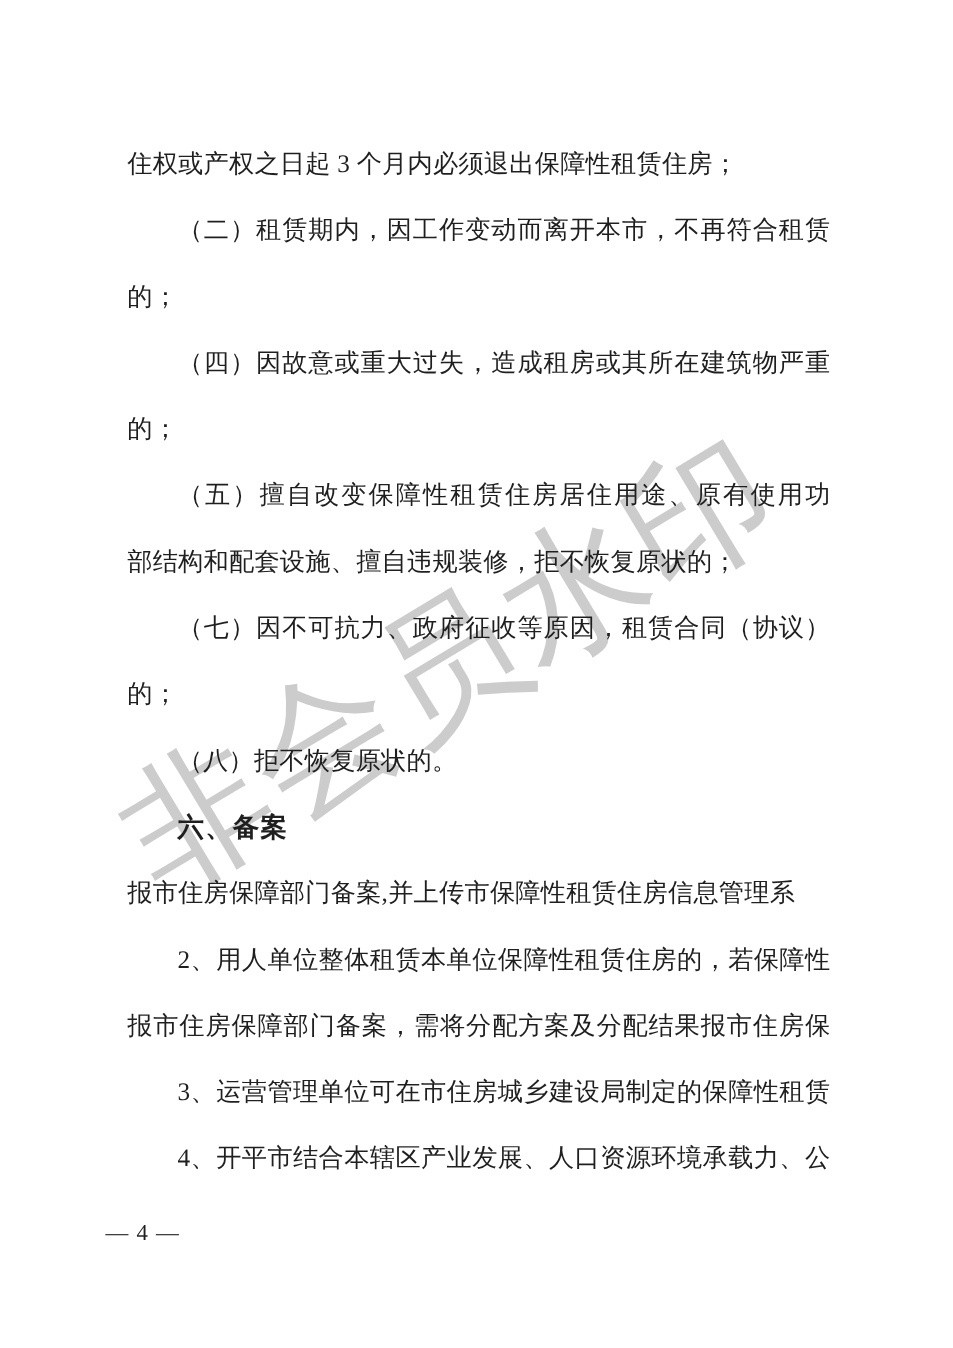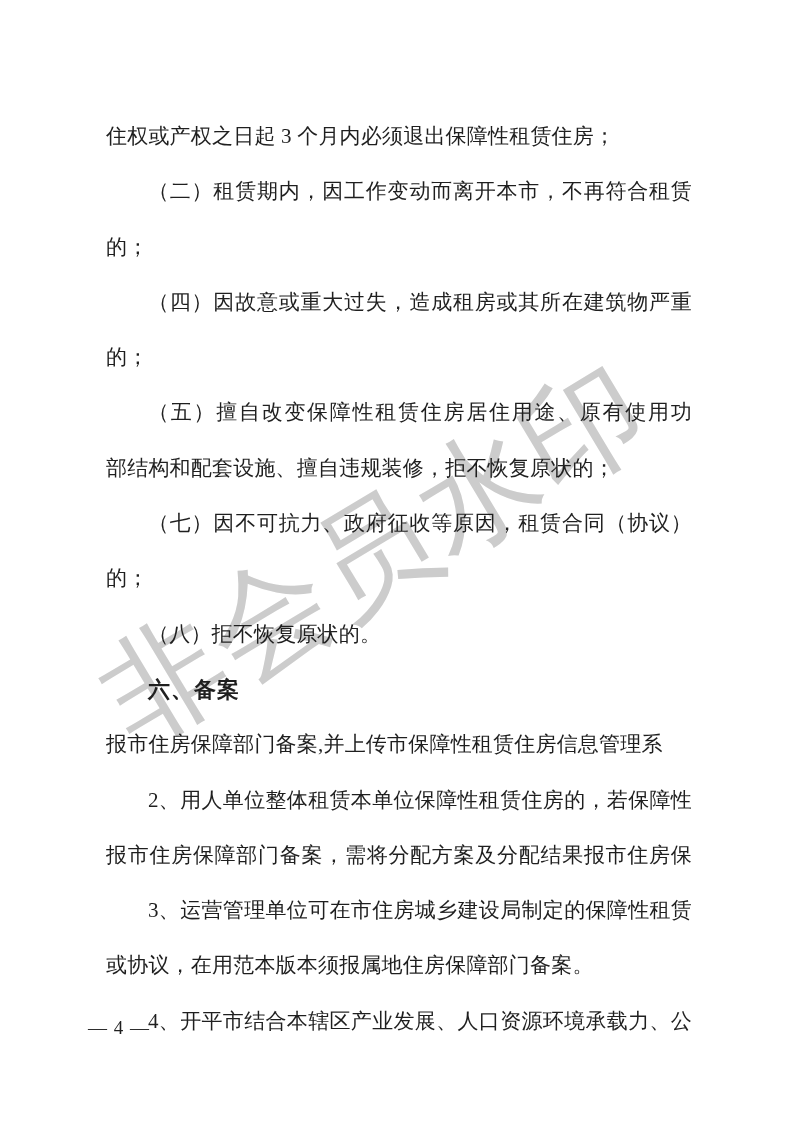--- a/index.html
+++ b/index.html
@@ -79,18 +79,17 @@
       <p class="line indent justify">（五）擅自改变保障性租赁住房居住用途、原有使用功能、内</p>
       <p class="line">部结构和配套设施、擅自违规装修，拒不恢复原状的；</p>
       <p class="line indent justify">（七）因不可抗力、政府征收等原因，租赁合同（协议）终止</p>
       <p class="line">的；</p>
       <p class="line indent">（八）拒不恢复原状的。</p>
       <p class="line indent bold">六、备案</p>
       <p class="line">报市住房保障部门备案,并上传市保障性租赁住房信息管理系统。</p>
       <p class="line indent justify">2、用人单位整体租赁本单位保障性租赁住房的，若保障性租赁</p>
       <p class="line justify">报市住房保障部门备案，需将分配方案及分配结果报市住房保障</p>
       <p class="line indent justify">3、运营管理单位可在市住房城乡建设局制定的保障性租赁合同</p>
-      <p class="line">或协议，在用范本版本须报属地住房保障部门备案。</p>
       <p class="line indent justify">4、开平市结合本辖区产业发展、人口资源环境承载力、公共服</p>
     </main>
 
   <div class="pageno">— 4 —</div>
 </div>
 
 </body></html>

